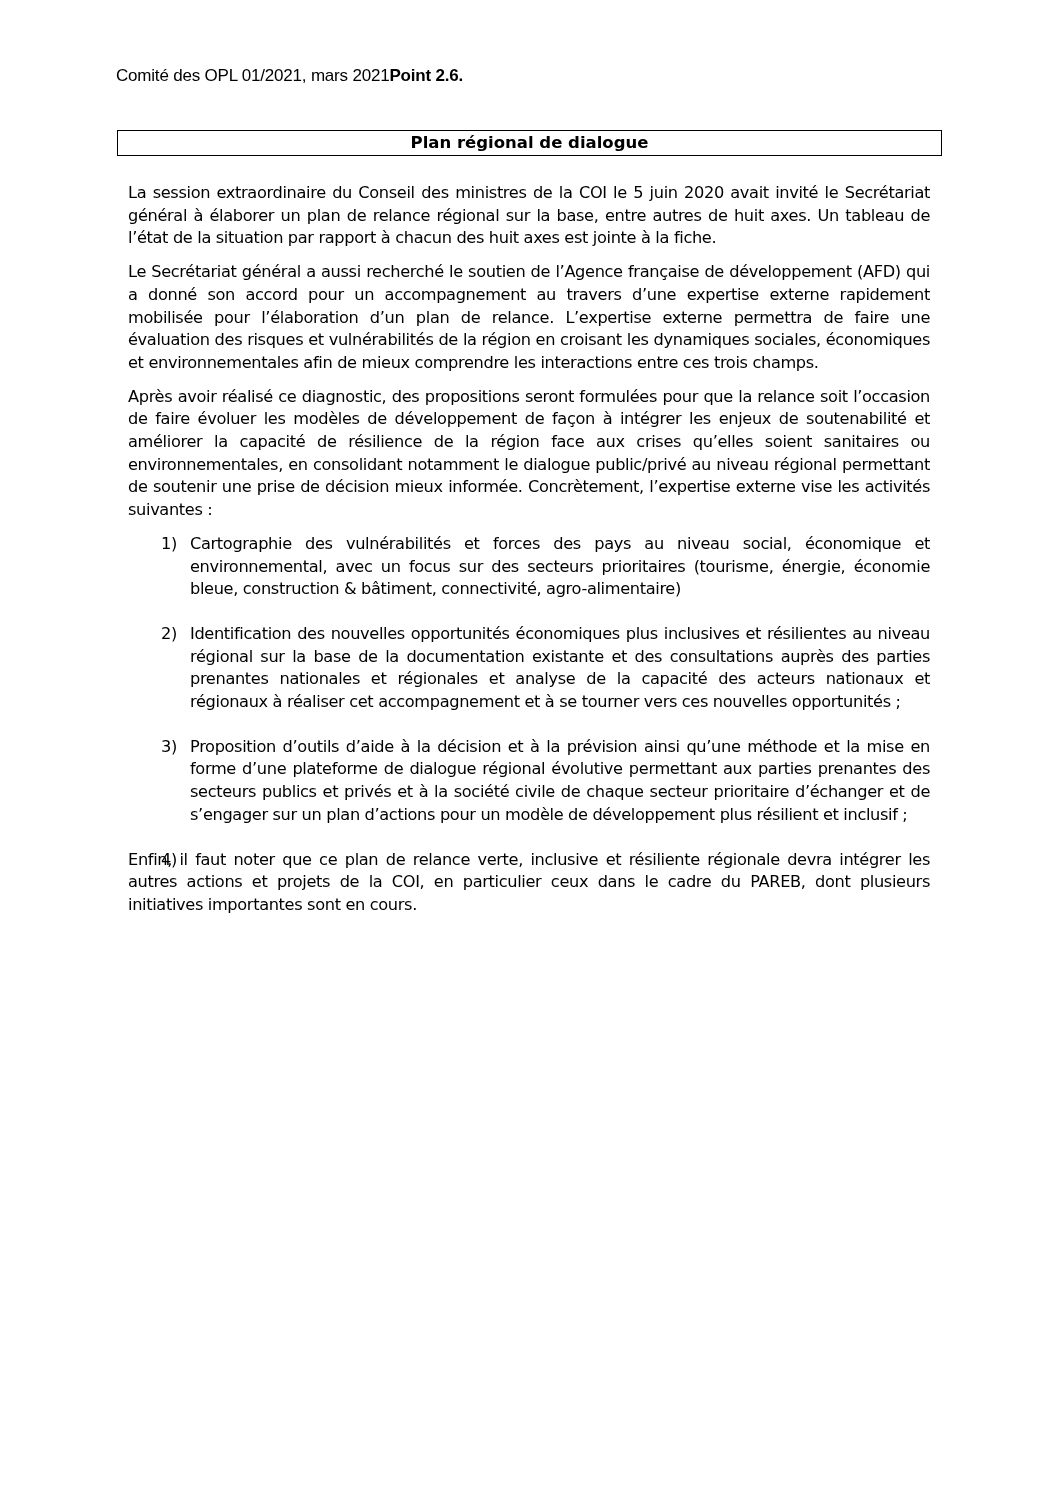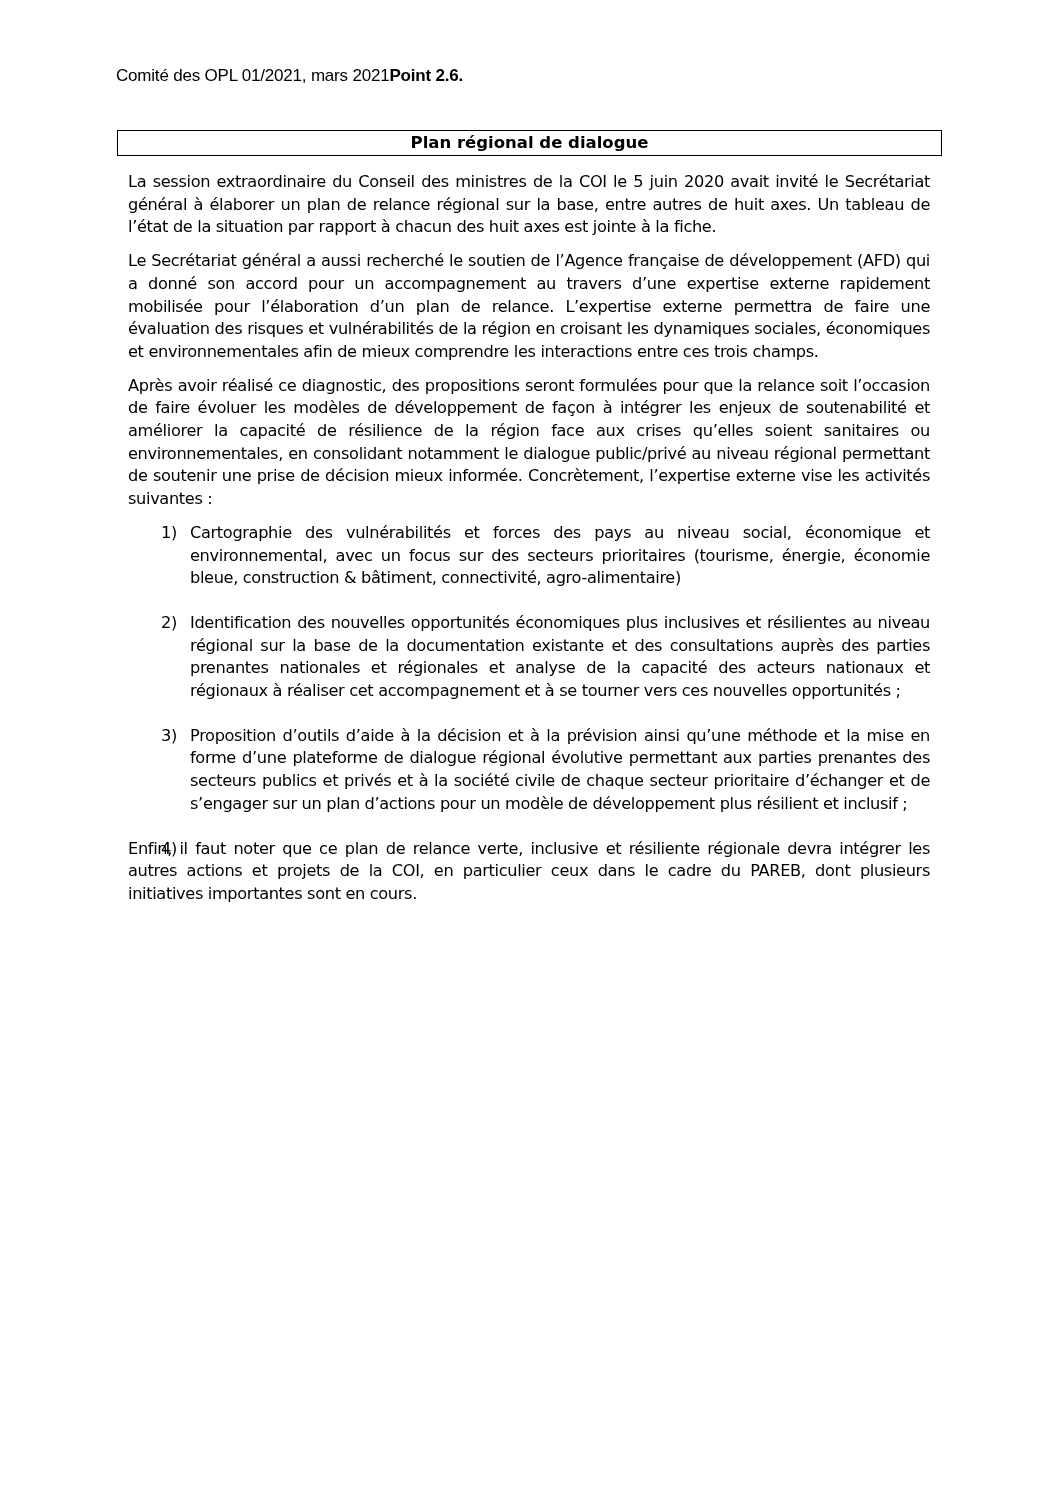--- a/index.html
+++ b/index.html
@@ -42,21 +42,21 @@
     .content {
       position: absolute;
       top: 171px;
       left: 128px;
       width: 802px;
       font-size: 16.2px;
       line-height: 22.7px;
       letter-spacing: -0.35px;
     }
     .content p {
-      margin: 0 0 11px 0;
+      margin: 11px 0 11px 0;
       text-align: justify;
     }
     .content ol {
       list-style: none;
       margin: 0 0 11px 0;
       padding: 0;
     }
     .content ol li {
       position: relative;
       padding-left: 62px;

